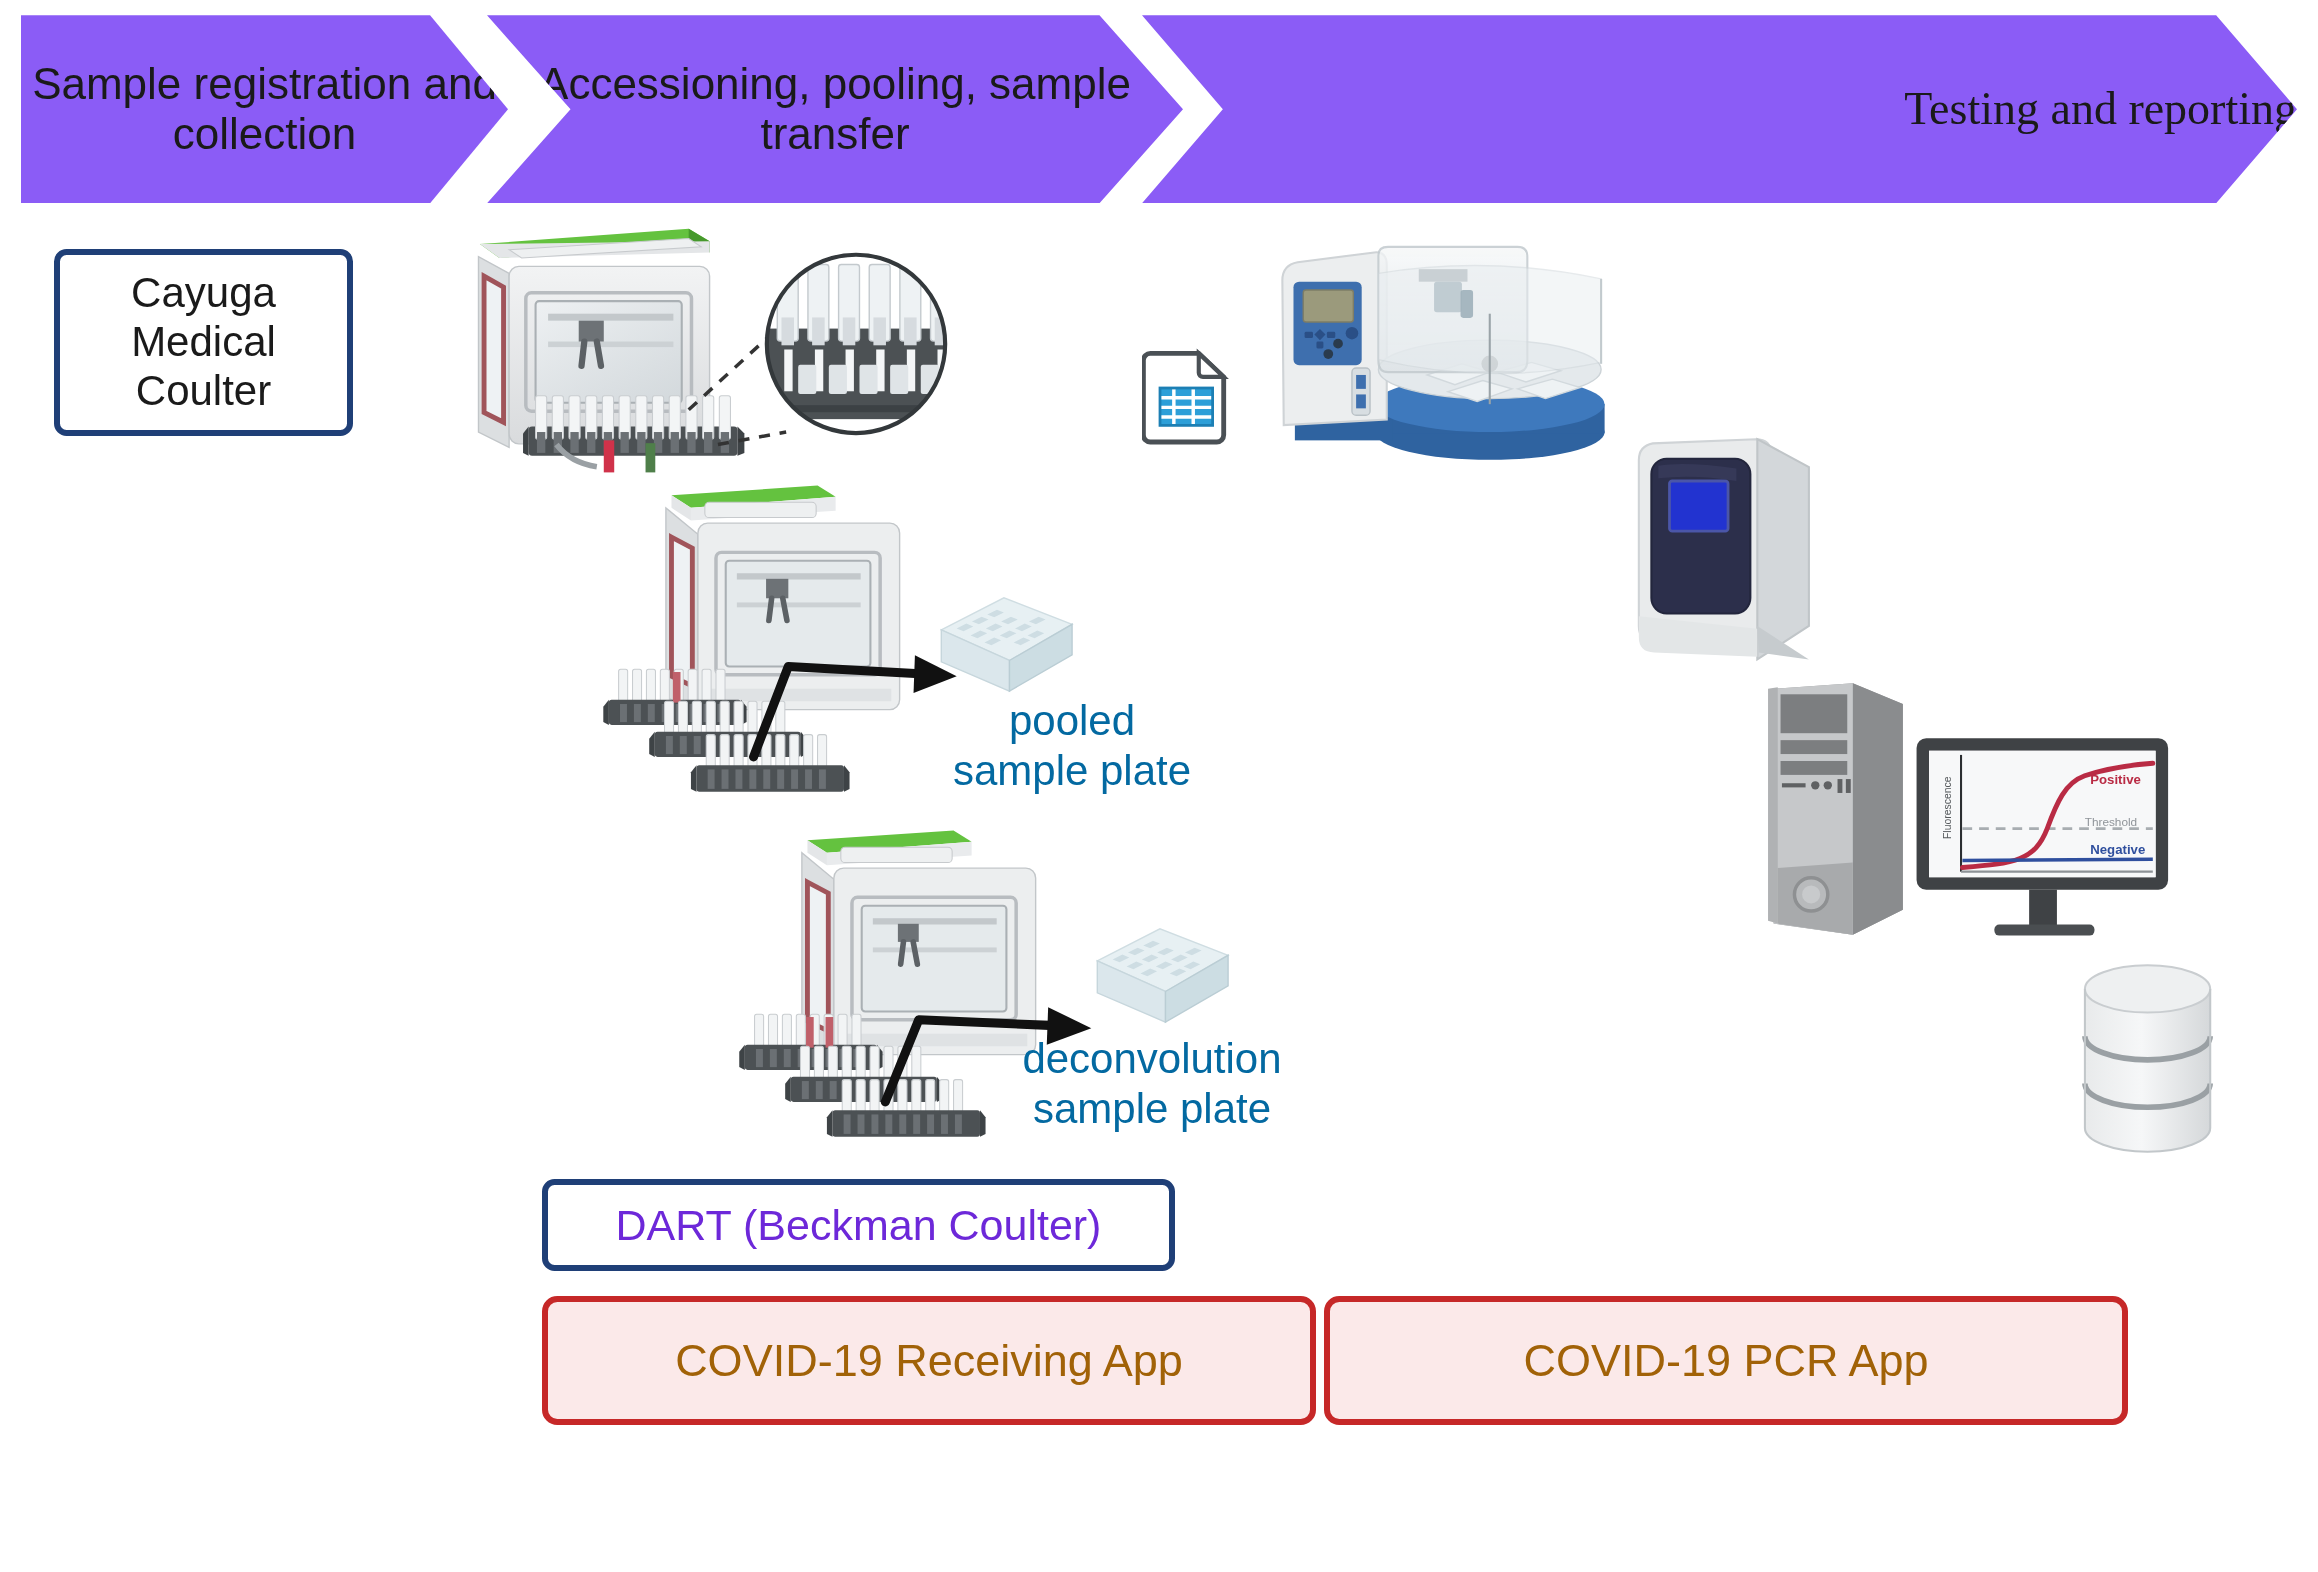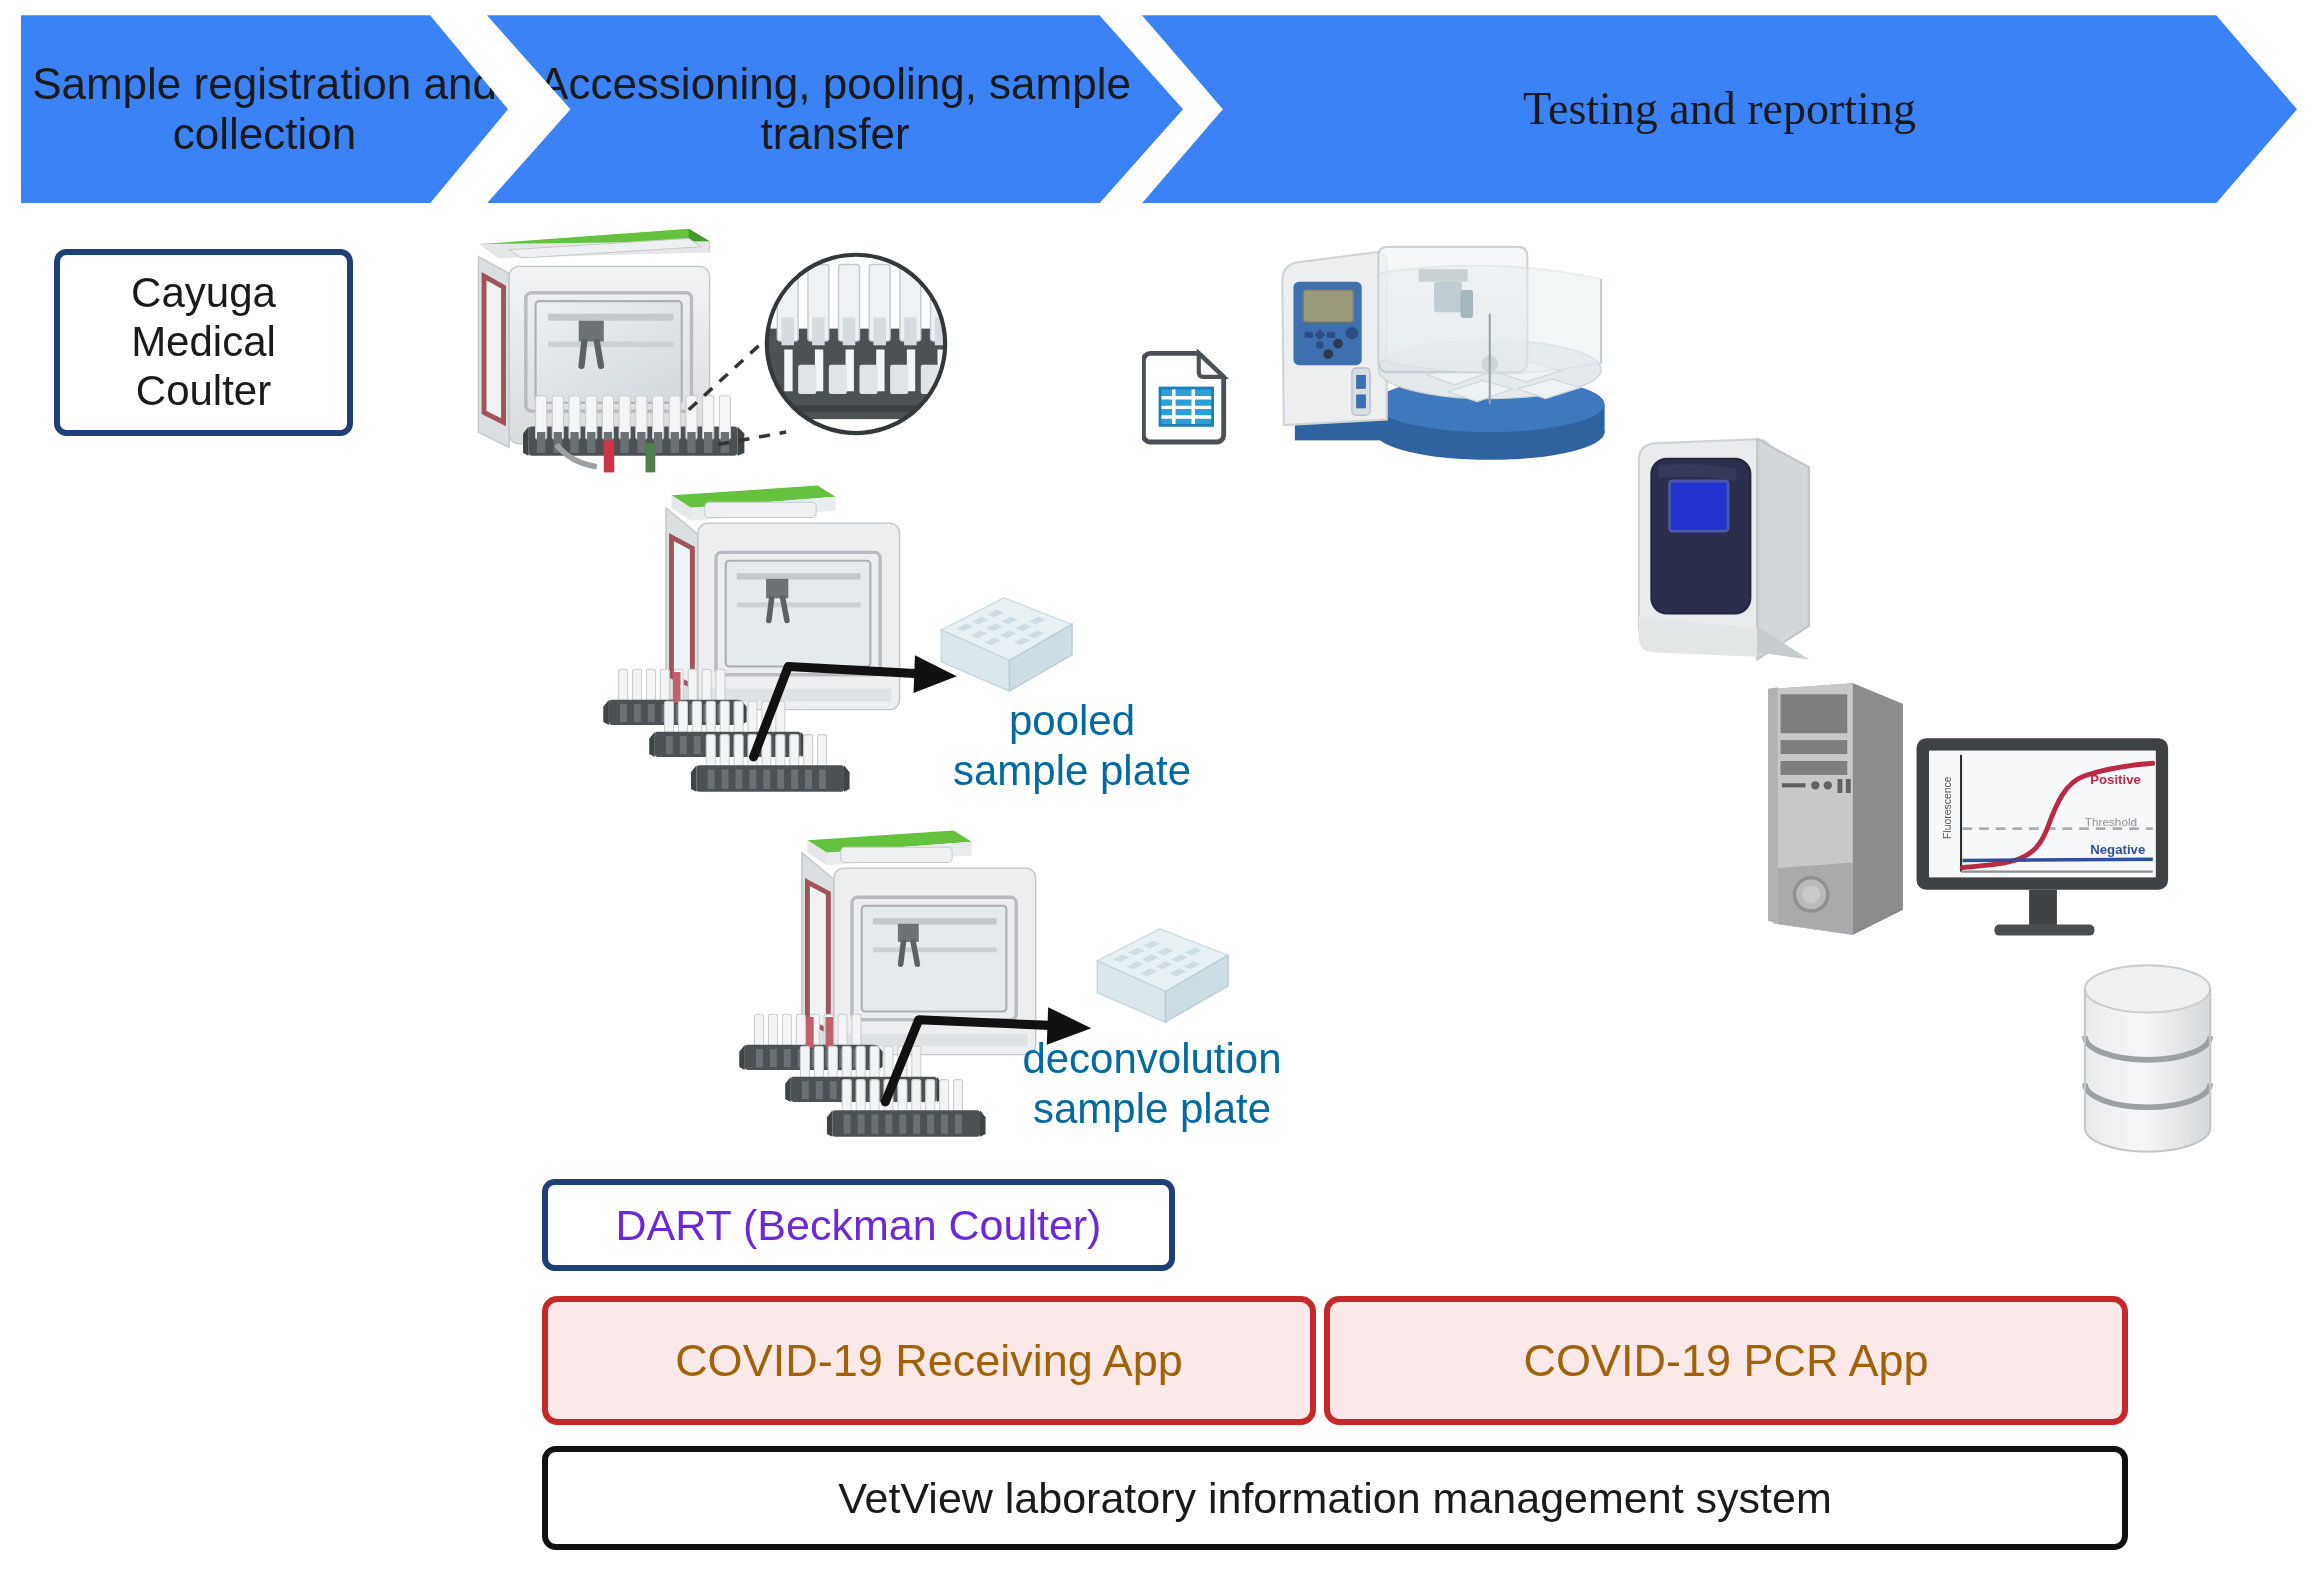--- a/index.html
+++ b/index.html
@@ -1,21 +1,21 @@
 <!DOCTYPE html>
 <html style="font-size:11px"><head>
 <meta charset="utf-8">
 <title>COVID-19 Pooled Testing Workflow</title>
 <style>
   html,body{margin:0;padding:0;background:#ffffff;}
   body{font-family:"Liberation Sans","DejaVu Sans",sans-serif;}
   #stage{position:relative;width:2319px;height:1572px;background:#fff;overflow:hidden;}
 
   
-  .chev{position:absolute;background:#3b82f6;display:flex;align-items:center;justify-content:center;text-align:center;color:#1a1a1a;}
+  .chev{position:absolute;background:#8b5cf6;display:flex;align-items:center;justify-content:flex-end;text-align:center;color:#1a1a1a;}
   .chev span{display:block;line-height:1.14;font-size:44px;}
   #chev1{left:21px;top:15.3px;width:487px;height:188px;
      clip-path:polygon(0 0, 84% 0, 100% 50%, 84% 100%, 0 100%);}
   #chev2{left:487px;top:15.3px;width:696px;height:188px;
      clip-path:polygon(0 0, 88% 0, 100% 50%, 88% 100%, 0 100%, 12% 50%);}
   #chev3{left:1142px;top:15.3px;width:1155px;height:188px;
      clip-path:polygon(0 0, 93% 0, 100% 50%, 93% 100%, 0 100%, 7% 50%);}
   #chev3 span{font-size:46px;font-family:Liberation Serif, serif;}
 
   
@@ -557,18 +557,15 @@
 
   <div id="dart" class="lblbox">
     <span>DART (Beckman Coulter)</span>
   </div>
   <div id="app1" class="appbox">
     <span>COVID-19 Receiving App</span>
   </div>
   <div id="app2" class="appbox">
     <span>COVID-19 PCR App</span>
   </div>
-  <div id="vetview" class="lblbox">
-    <span>VetView laboratory information management system</span>
-  </div>
 
 </div>
 
 
 </body></html>

